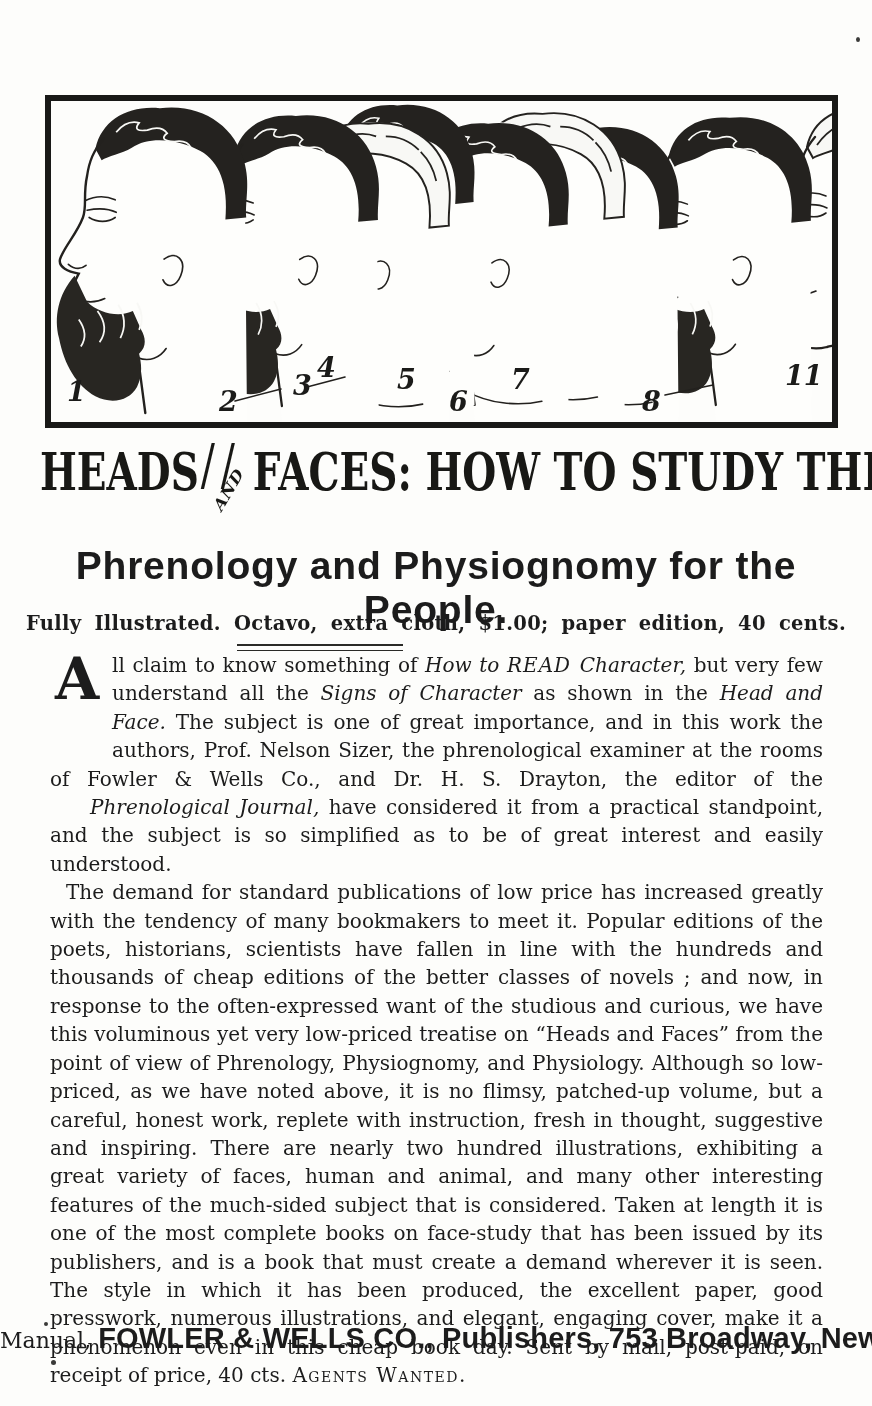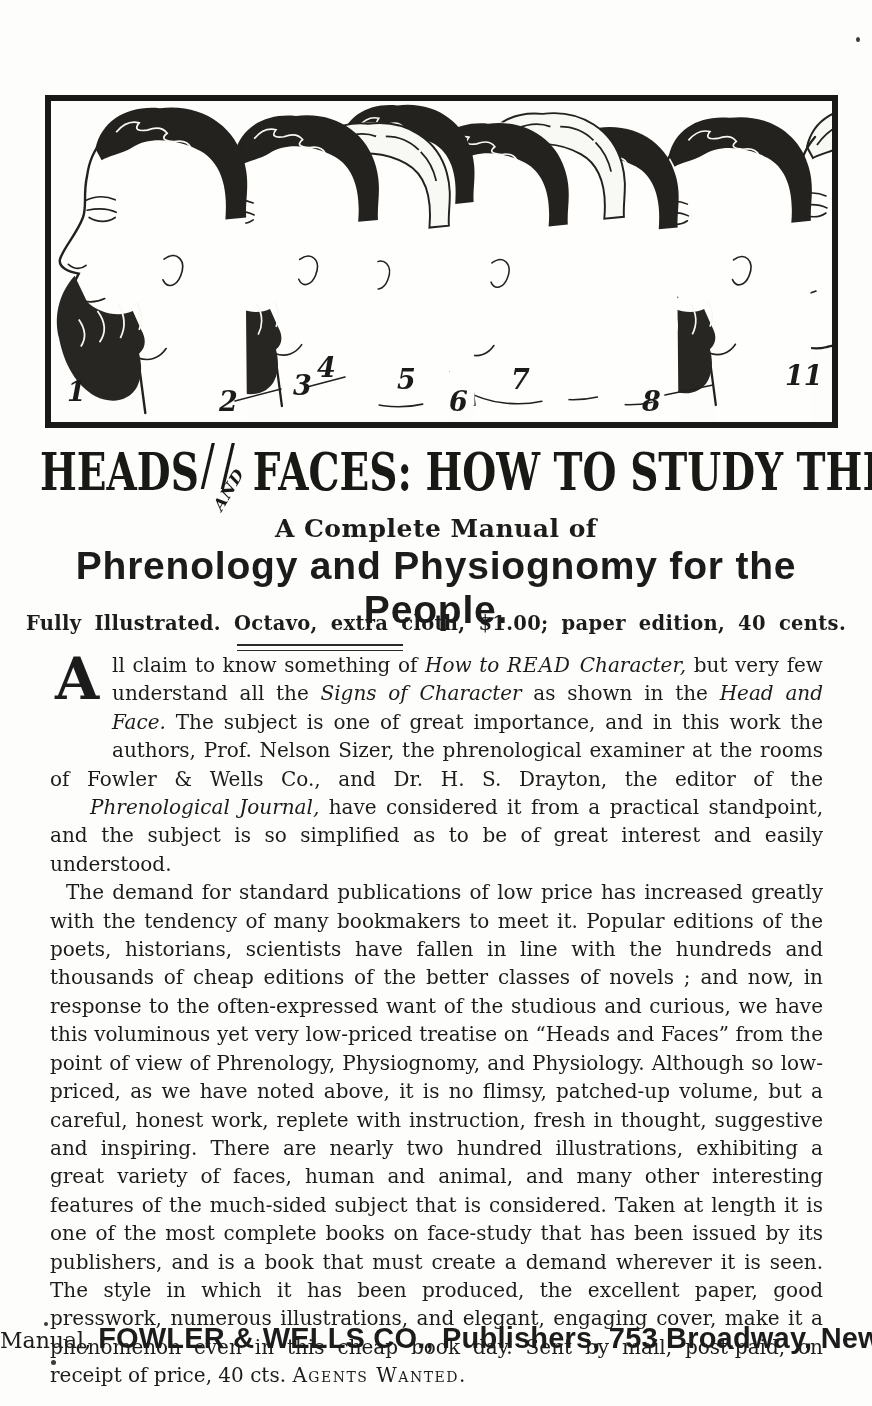--- a/index.html
+++ b/index.html
@@ -185,21 +185,20 @@
       <span>HEADS</span>
       <span class="and-wrap">
         <span class="and-slash s1">/</span>
         <span class="and-small">AND</span>
         <span class="and-slash s2">/</span>
       </span>
       <span>FACES: HOW TO STUDY THEM</span>
     </h1>
   </div>
 
-  <div class="centerline sub1">A Complete Manual of</div>
   <div class="centerline sub2">Phrenology and Physiognomy for the People.</div>
   <div class="centerline edition">Fully Illustrated.  Octavo, extra cloth, $1.00; paper edition, 40 cents.</div>
   <div class="rule"></div>
 
   <div class="bodytext">
     <p class="p1"><span class="dropcap">A</span><span><span class="s-n">ll claim to know something of </span><span class="s-bi">How to </span><span class="s-ic">READ </span><span class="s-bi">Character,</span><span class="s-n"> but very few understand all the </span><span class="s-bi">Signs of Character</span><span class="s-n"> as shown in the </span><span class="s-bi">Head and Face.</span><span class="s-n">  The subject is one of great importance, and in this work the authors, Prof. Nelson Sizer, the phrenological examiner at the rooms of Fowler &amp; Wells Co., and Dr. H. S. Drayton, the editor of the </span><span class="s-i">Phrenological Journal,</span><span class="s-n"> have considered it from a practical standpoint, and the subject is so simplified as to be of great interest and easily understood.</span></span></p>
     <p class="p2"><span class="s-n">The demand for standard publications of low price has increased greatly with the tendency of many bookmakers to meet it.  Popular editions of the poets, historians, scientists have fallen in line with the hundreds and thousands of cheap editions of the better classes of novels ; and now, in response to the often-expressed want of the studious and curious, we have this voluminous yet very low-priced treatise on “Heads and Faces” from the point of view of Phrenology, Physiognomy, and Physiology.  Although so low-priced, as we have noted above, it is no flimsy, patched-up volume, but a careful, honest work, replete with instruction, fresh in thought, suggestive and inspiring.  There are nearly two hundred illustrations, exhibiting a great variety of faces, human and animal, and many other interesting features of the much-sided subject that is considered.  Taken at length it is one of the most complete books on face-study that has been issued by its publishers, and is a book that must create a demand wherever it is seen.  The style in which it has been produced, the excellent paper, good presswork, numerous illustrations, and elegant, engaging cover, make it a phenomenon even in this cheap book day.  Sent by mail, post-paid, on receipt of price, 40 cts.   </span><span class="s-sc">Agents Wanted.</span></p>
   </div>
 
   <div class="address"><span class="s-n">Manual, </span><span class="s-sans">FOWLER &amp; WELLS CO., Publishers, 753 Broadway, New York.</span></div>

